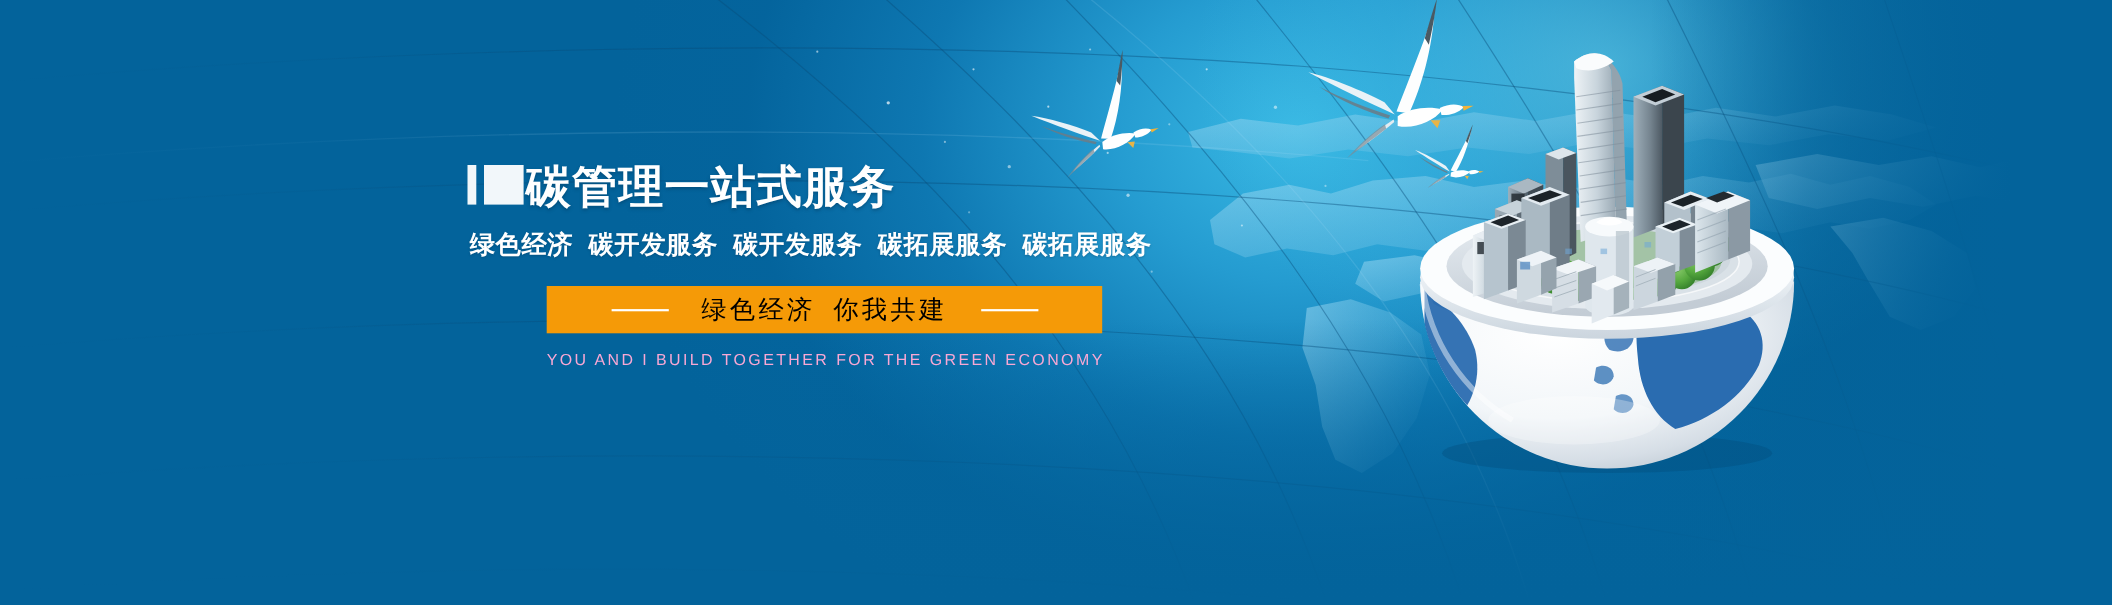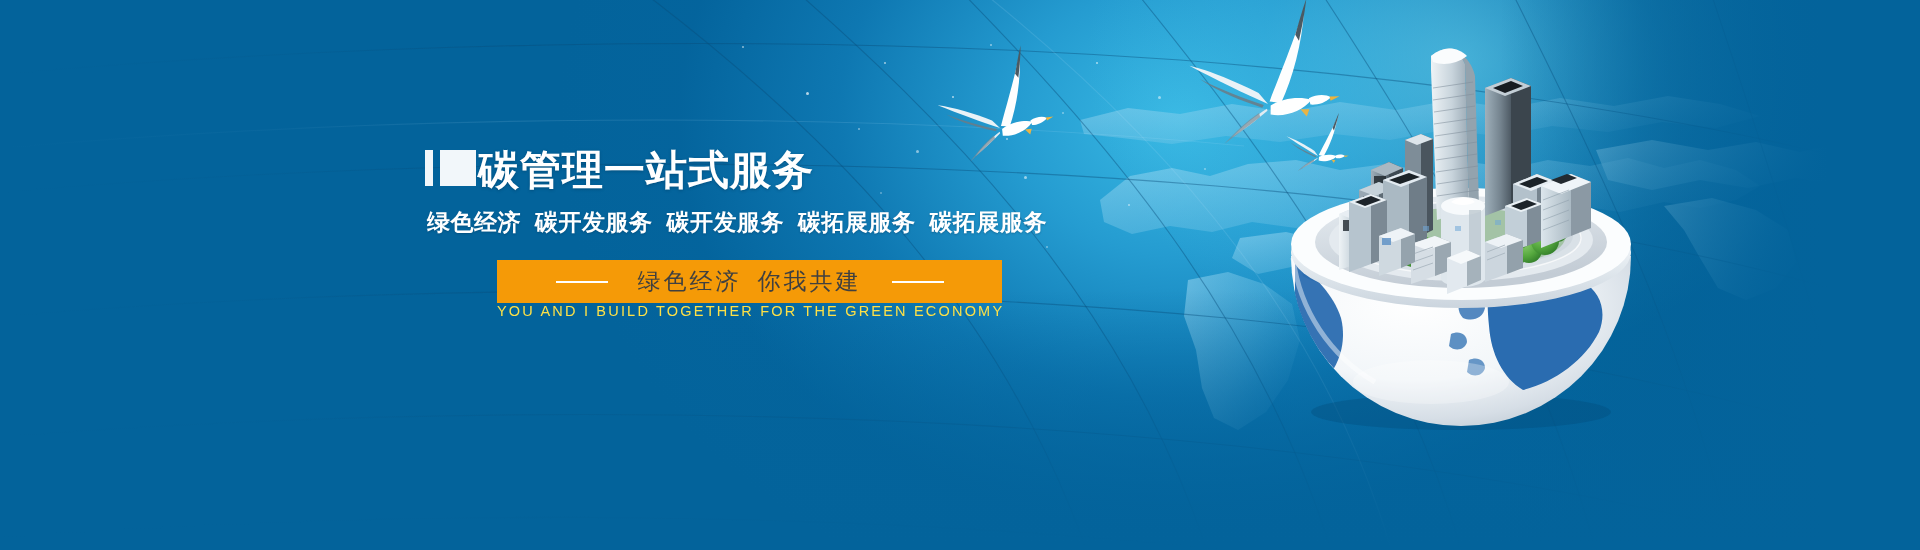--- a/index.html
+++ b/index.html
@@ -125,32 +125,33 @@
     align-items:center;
     justify-content:center;
     gap:30px;
   }
   .slogan-dash {
     display:block;
     width:52px; height:2px;
     background:#ffffff;
   }
   .slogan-text {
-    color:#404040;
+    color:#000000;
     font-size:23px;
     letter-spacing:3px;
     white-space:nowrap;
   }
   .slogan-text .gap { display:inline-block; width:16px; }
 
   .en-tagline {
+    margin-top:17px;
     margin-left:72px;
     width:505px;
     text-align:right;
-    color:#fde047;
+    color:#f9a8d4;
     font-size:14.5px;
     letter-spacing:2.2px;
     white-space:nowrap;
   }
 </style>
 </head>
 <body>
 
 <div id="banner">
 

